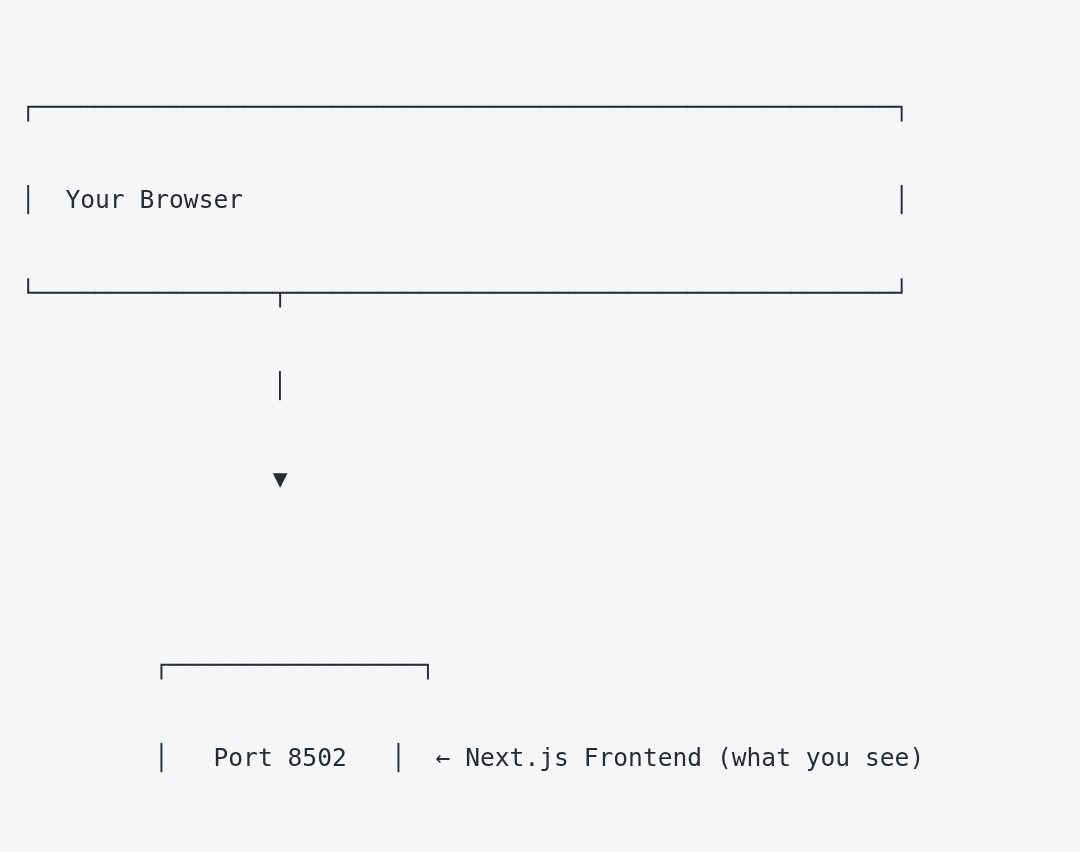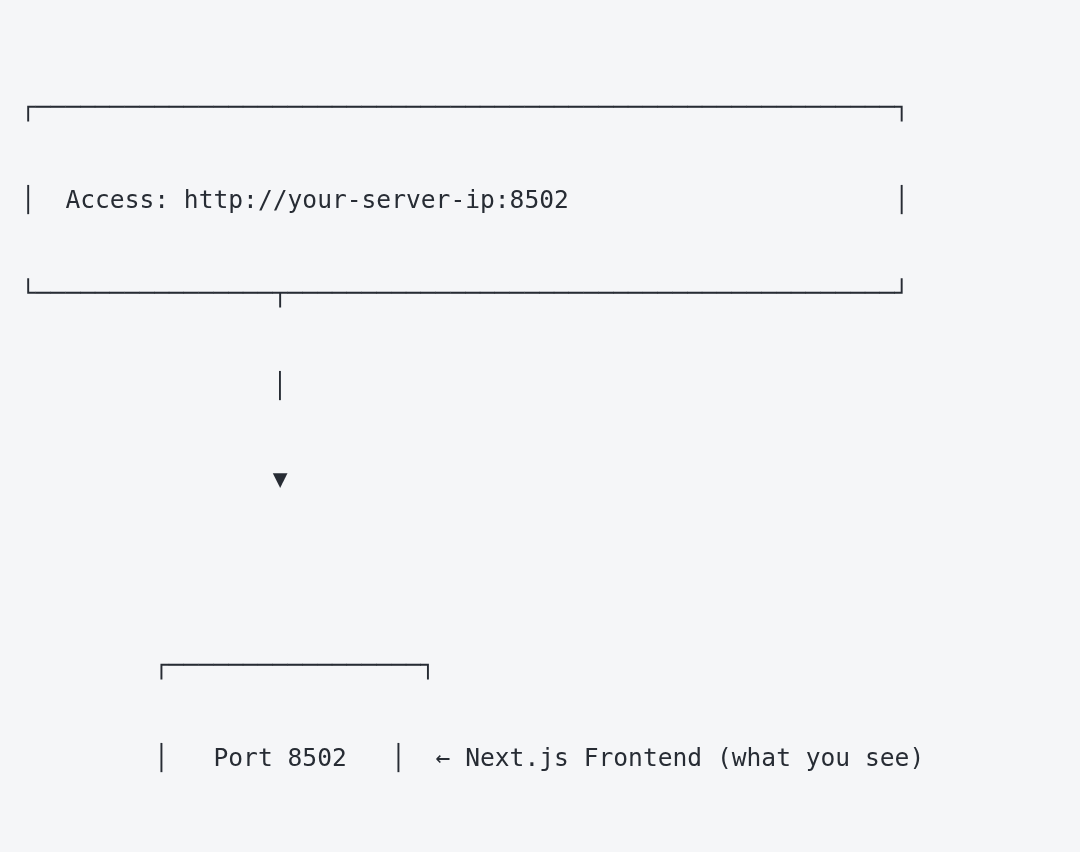--- a/index.html
+++ b/index.html
@@ -26,21 +26,21 @@
   }
   .diagram .line {
     height: 31px;
   }
 </style>
 </head>
 <body>
 
 <div class="diagram">
   <div class="line">┌──────────────────────────────────────────────────────────┐</div>
-  <div class="line">│  Access: http://your-server-ip:8502                      │</div>
+  <div class="line">│  Your Browser                                            │</div>
   <div class="line">└────────────────┬─────────────────────────────────────────┘</div>
   <div class="line">                 │</div>
   <div class="line">                 ▼</div>
   <div class="line"></div>
   <div class="line">         ┌─────────────────┐</div>
   <div class="line">         │   Port 8502   │  ← Next.js Frontend (what you see)</div>
   
   
   
   

